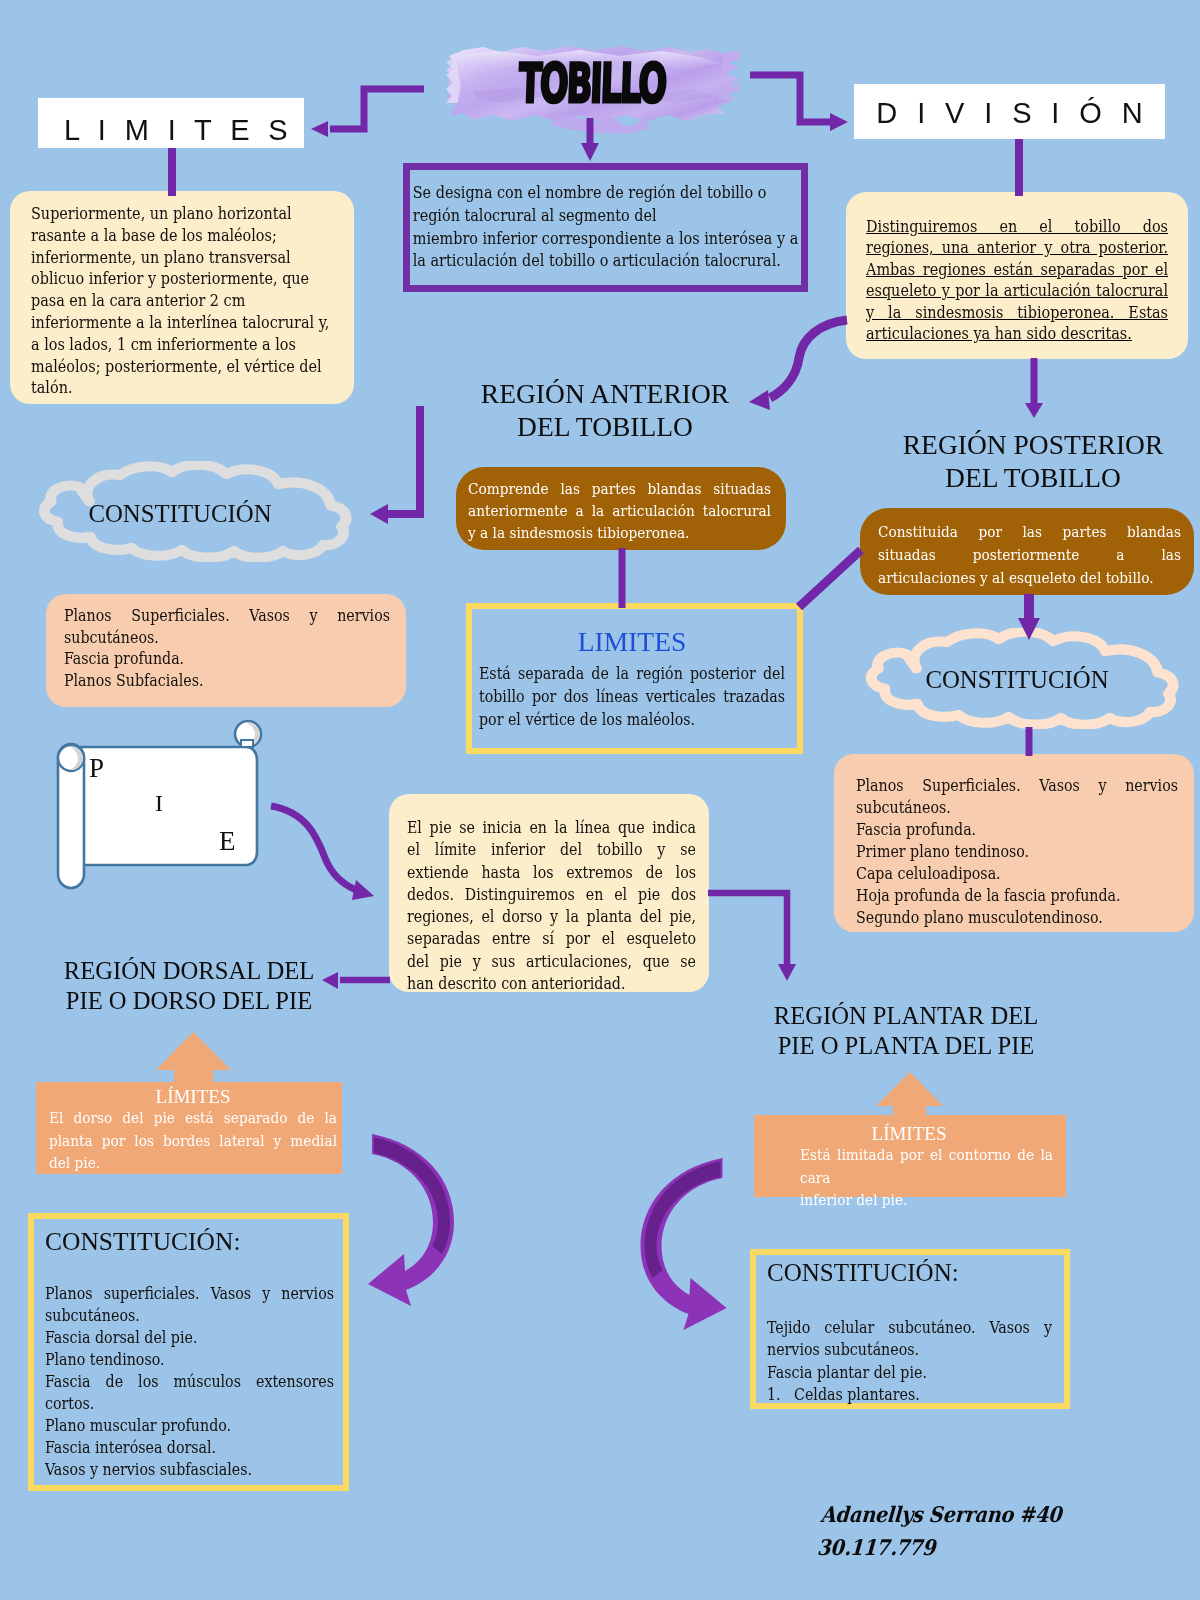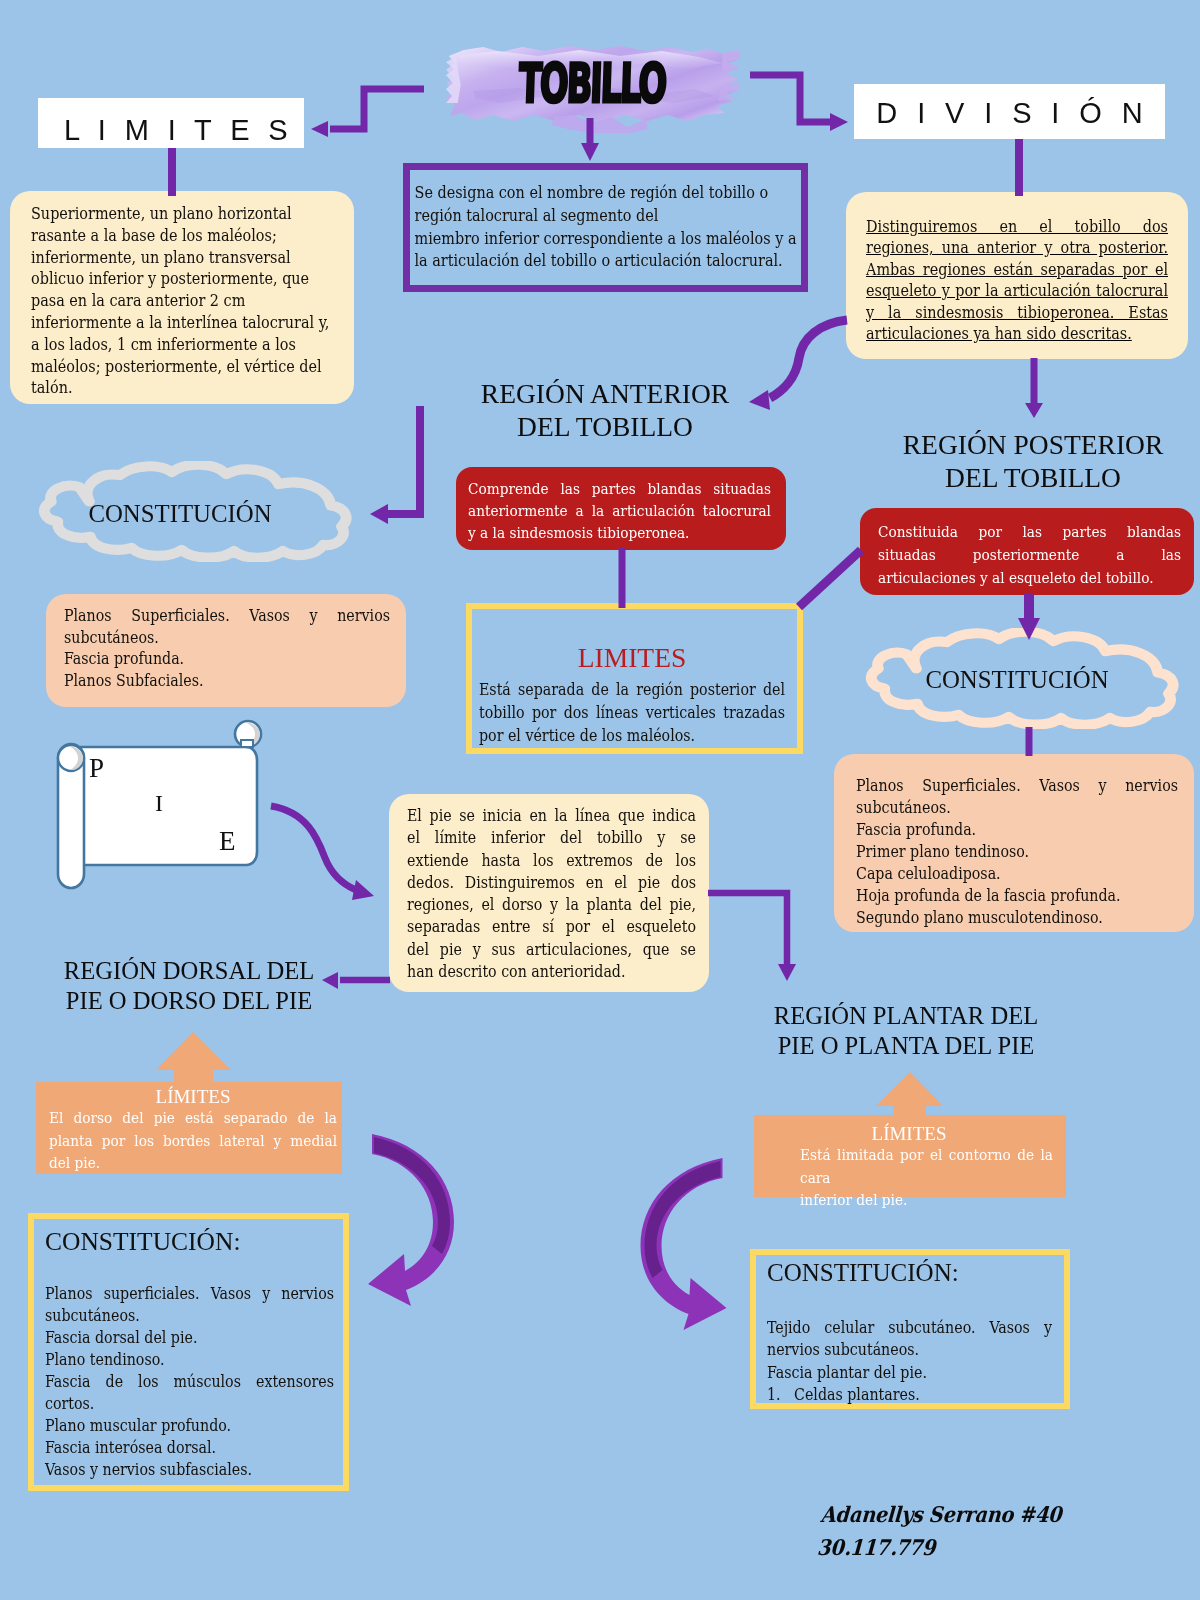--- a/index.html
+++ b/index.html
@@ -26,21 +26,21 @@
   
   .chip{background:#fff;display:flex;align-items:center;justify-content:center;
         font-family:"Liberation Sans",sans-serif;font-size:29px;color:#111;letter-spacing:4.8px;
         text-indent:4.8px;}
   #chip-limites{left:38px;top:98px;width:266px;height:50px;letter-spacing:5.4px;text-indent:15px;padding-top:14px;}
   #chip-division{left:854px;top:84px;width:311px;height:55px;letter-spacing:5.9px;text-indent:5.9px;padding-top:4px;}
 
   
   .cream{background:#fcedcb;border-radius:20px;}
   .peachL{background:#f8cdaf;border-radius:20px;}
-  .peachD{background:#b91c1c;border-radius:16px;color:#fff;}
+  .peachD{background:#a16207;border-radius:28px;color:#fff;}
 
   #box-def{left:403px;top:163px;width:405px;height:129px;border:7px solid #722ea5;
       background:transparent;display:flex;align-items:center;justify-content:center;}
   #box-def p{font-size:16px;line-height:22.7px;color:#14110d;padding:0 1px;}
 
   #box-limites{left:10px;top:191px;width:344px;height:213px;padding:12px 18px 0 21px;}
   #box-limites p{font-size:16px;line-height:21.8px;color:#14110d;}
 
   #box-division{left:846px;top:192px;width:342px;height:167px;padding:24px 20px 0 20px;text-decoration:underline;}
   #box-division p{font-size:16px;line-height:21.4px;color:#14110d;text-align:justify;}
@@ -63,38 +63,38 @@
       font-size:24.8px;color:#111;}
 
   
   #box-ant-const{left:46px;top:594px;width:360px;height:113px;padding:11px 16px 0 18px;}
   #box-ant-const p{font-size:15.8px;line-height:21.7px;color:#14110d;text-align:justify;}
   #box-ant-const .li:first-child{text-align:justify;}
 
   
   #box-ant-lim{left:466px;top:603px;width:337px;height:151px;border:6px solid #fcd960;
       background:transparent;padding:18px 12px 0 7px;}
-  #box-ant-lim h3{margin:16px 0 5px 0;text-align:center;font-weight:normal;font-size:27.5px;
-      line-height:30px;font-family:"Liberation Serif",serif;color:#b91c1c;}
+  #box-ant-lim h3{margin:0 0 5px 0;text-align:center;font-weight:normal;font-size:27.5px;
+      line-height:30px;font-family:"Liberation Serif",serif;color:#1d4ed8;}
   #box-ant-lim p{font-size:15.8px;line-height:23px;color:#14110d;text-align:justify;}
 
   
   #box-post-desc{left:860px;top:508px;width:334px;height:87px;padding:13px 13px 0 18px;}
   #box-post-desc p{font-size:15.2px;line-height:23px;text-align:justify;color:#fff;}
 
   
   #box-post-const{left:834px;top:754px;width:360px;height:178px;padding:21px 16px 0 22px;}
   #box-post-const p{font-size:15.8px;line-height:22px;color:#14110d;text-align:justify;}
 
   
   #scroll-wrap{left:56px;top:716px;width:210px;height:180px;}
 
   
   #box-pie{left:389px;top:794px;width:320px;height:198px;padding:11px 13px 0 18px;}
-  #box-pie p{font-size:15.8px;line-height:22.3px;color:#14110d;}
+  #box-pie p{font-size:15.8px;line-height:22.3px;color:#14110d;margin-top:12px;}
 
   
   #ban-dorsal{left:36px;top:1080px;width:306px;height:94px;padding:0 5px 0 13px;}
   #ban-dorsal h4{margin:0;text-align:center;font-weight:normal;font-size:19px;color:#fff;
       font-family:"Liberation Serif",serif;padding-top:6px;line-height:21px;}
   #ban-dorsal p{font-size:15.2px;line-height:22.5px;color:#fff;text-align:justify;}
 
   #ban-plantar{left:754px;top:1115px;width:312px;height:82px;padding:0 13px 0 11px;}
   #ban-plantar h4{margin:0;text-align:center;font-weight:normal;font-size:19px;color:#fff;
       font-family:"Liberation Serif",serif;padding-top:8px;line-height:21px;}
@@ -240,21 +240,21 @@
   <div id="title-text">TOBILLO</div>
 </div>
 
 <div class="abs chip" id="chip-limites">L I M I T E S</div>
 <div class="abs chip" id="chip-division">D I V I S I Ó N</div>
 
 <div class="abs" id="box-def">
   <p>
         <span class="ln">Se designa con el nombre de región del tobillo o</span>
         <span class="ln">región talocrural al segmento del</span>
-        <span class="ln">miembro inferior correspondiente a los maléolos y a</span>
+        <span class="ln">miembro inferior correspondiente a los interósea y a</span>
         <span class="ln">la articulación del tobillo o articulación talocrural.</span>
       </p>
 </div>
 
 <div class="abs cream" id="box-limites">
   <p>
         <span class="ln">Superiormente, un plano horizontal</span>
         <span class="ln">rasante a la base de los maléolos;</span>
         <span class="ln">inferiormente, un plano transversal</span>
         <span class="ln">oblicuo inferior y posteriormente, que</span>

